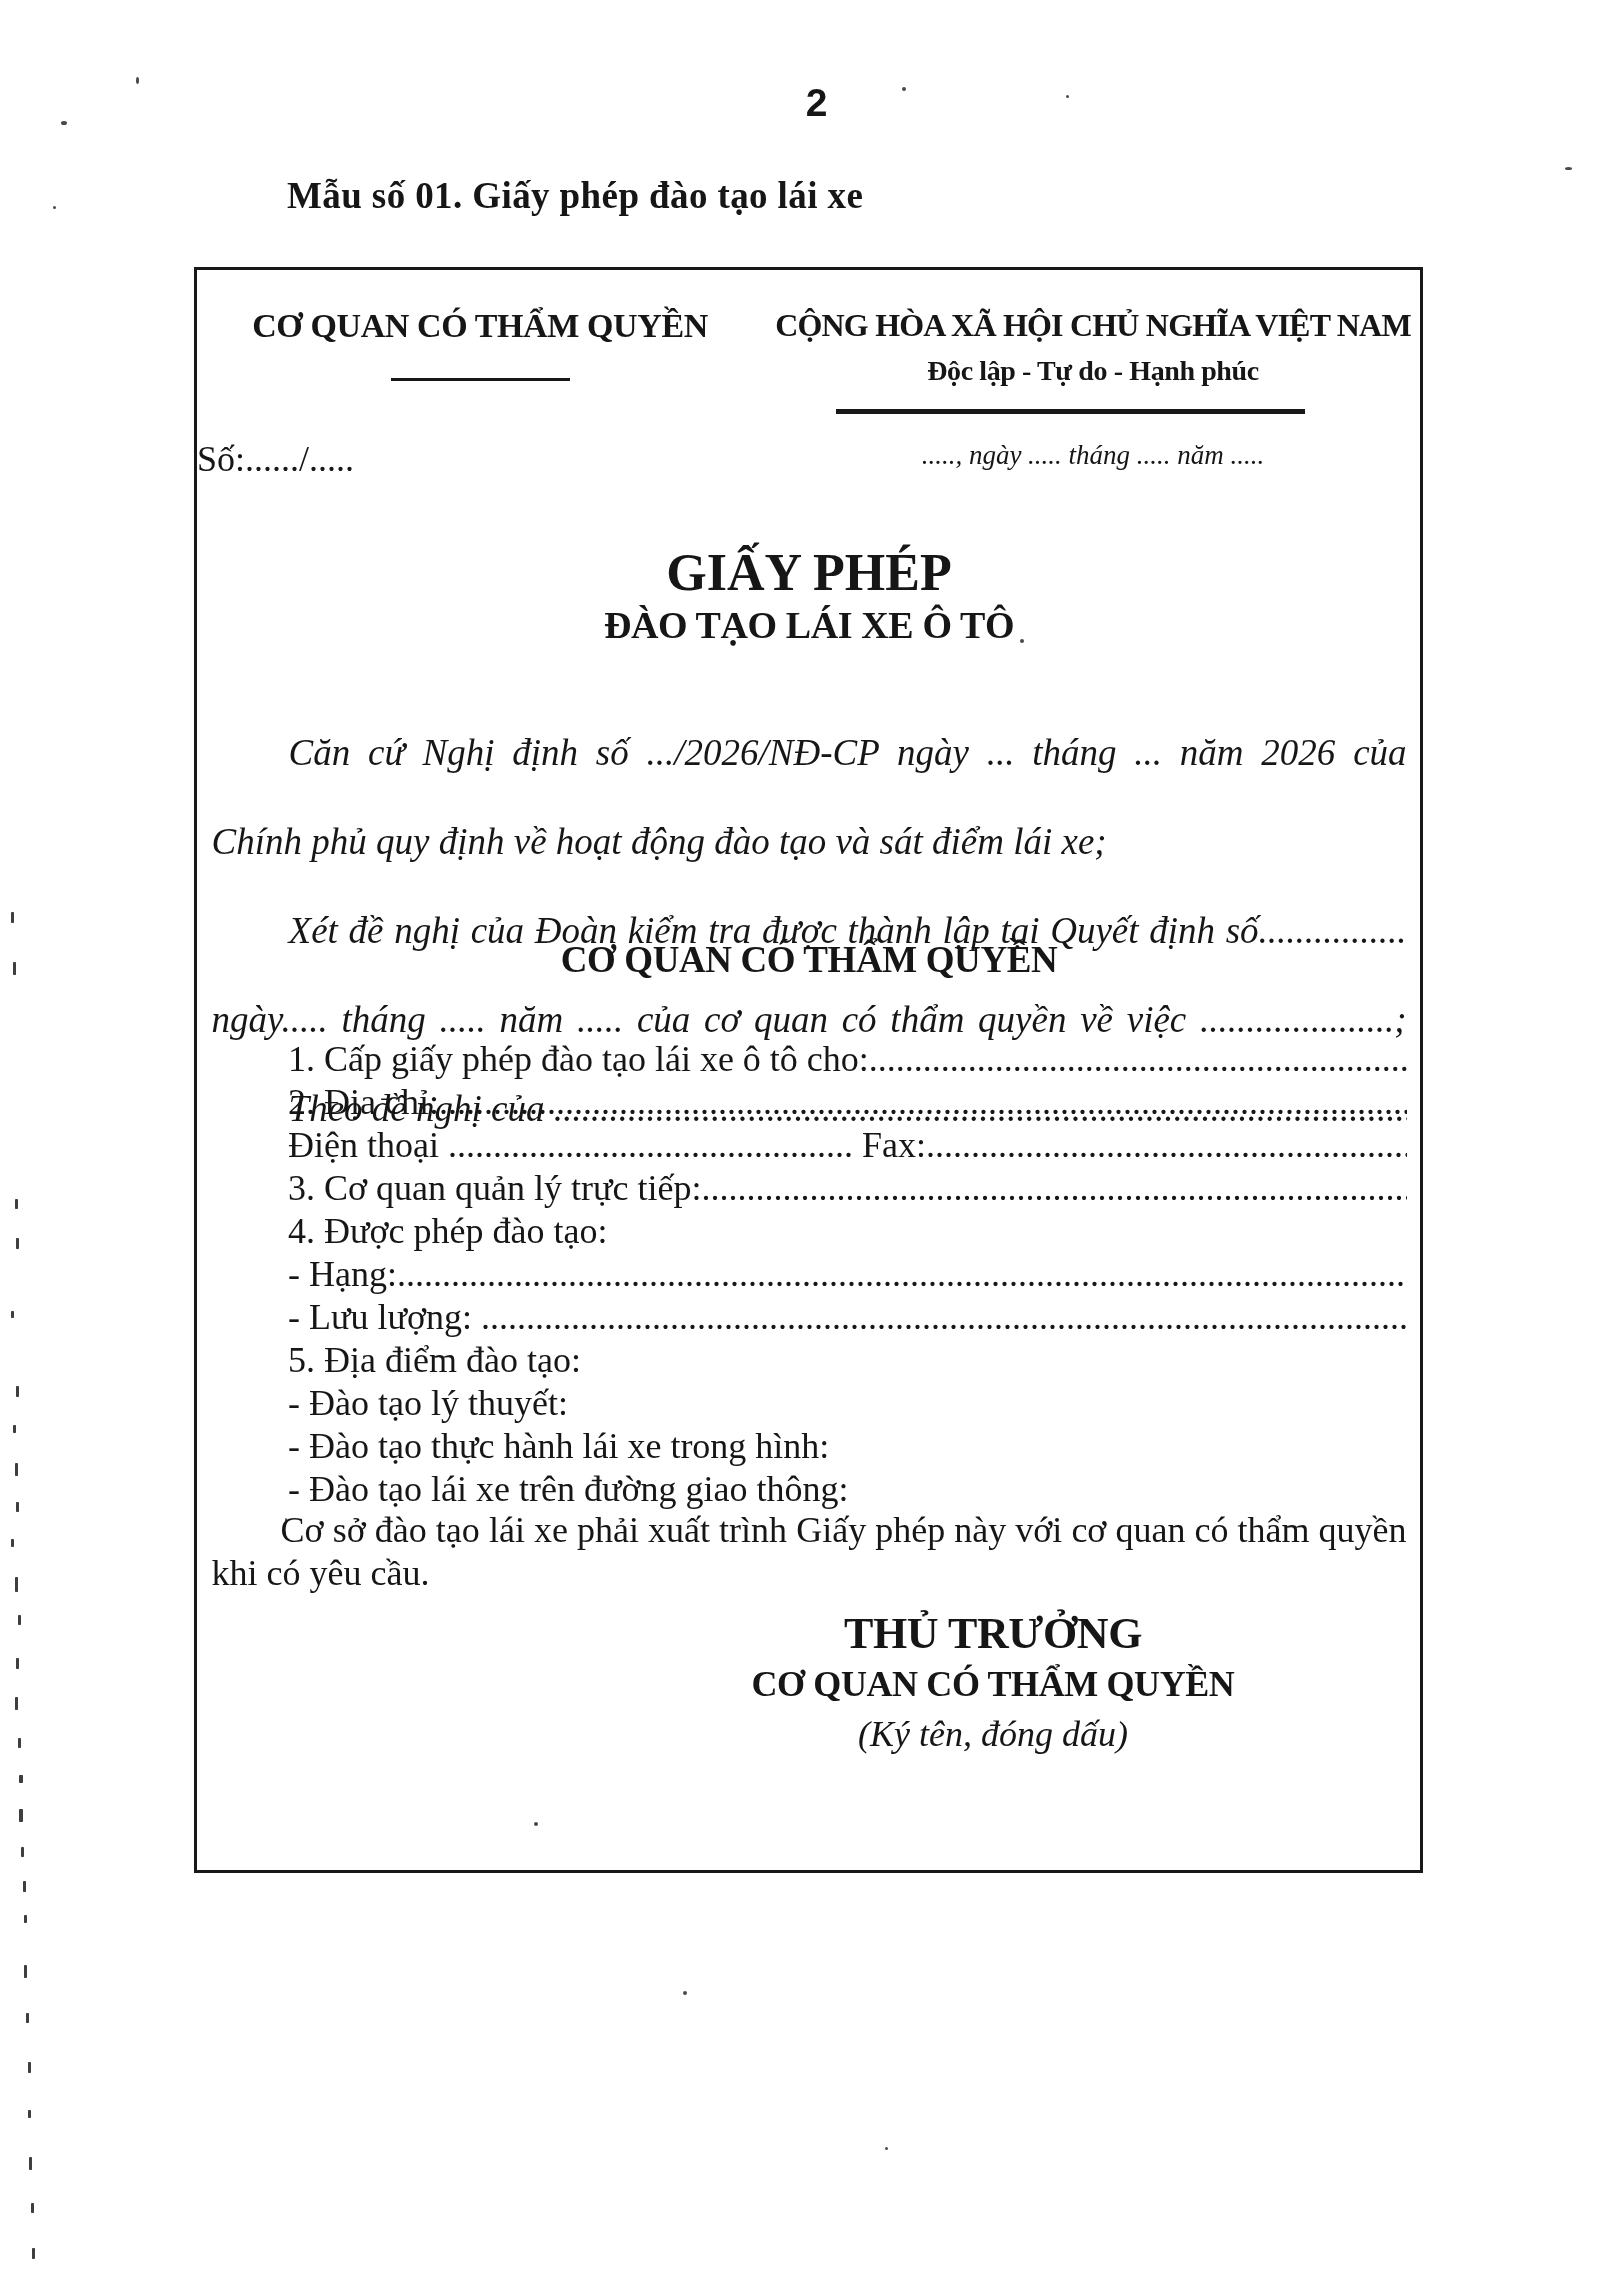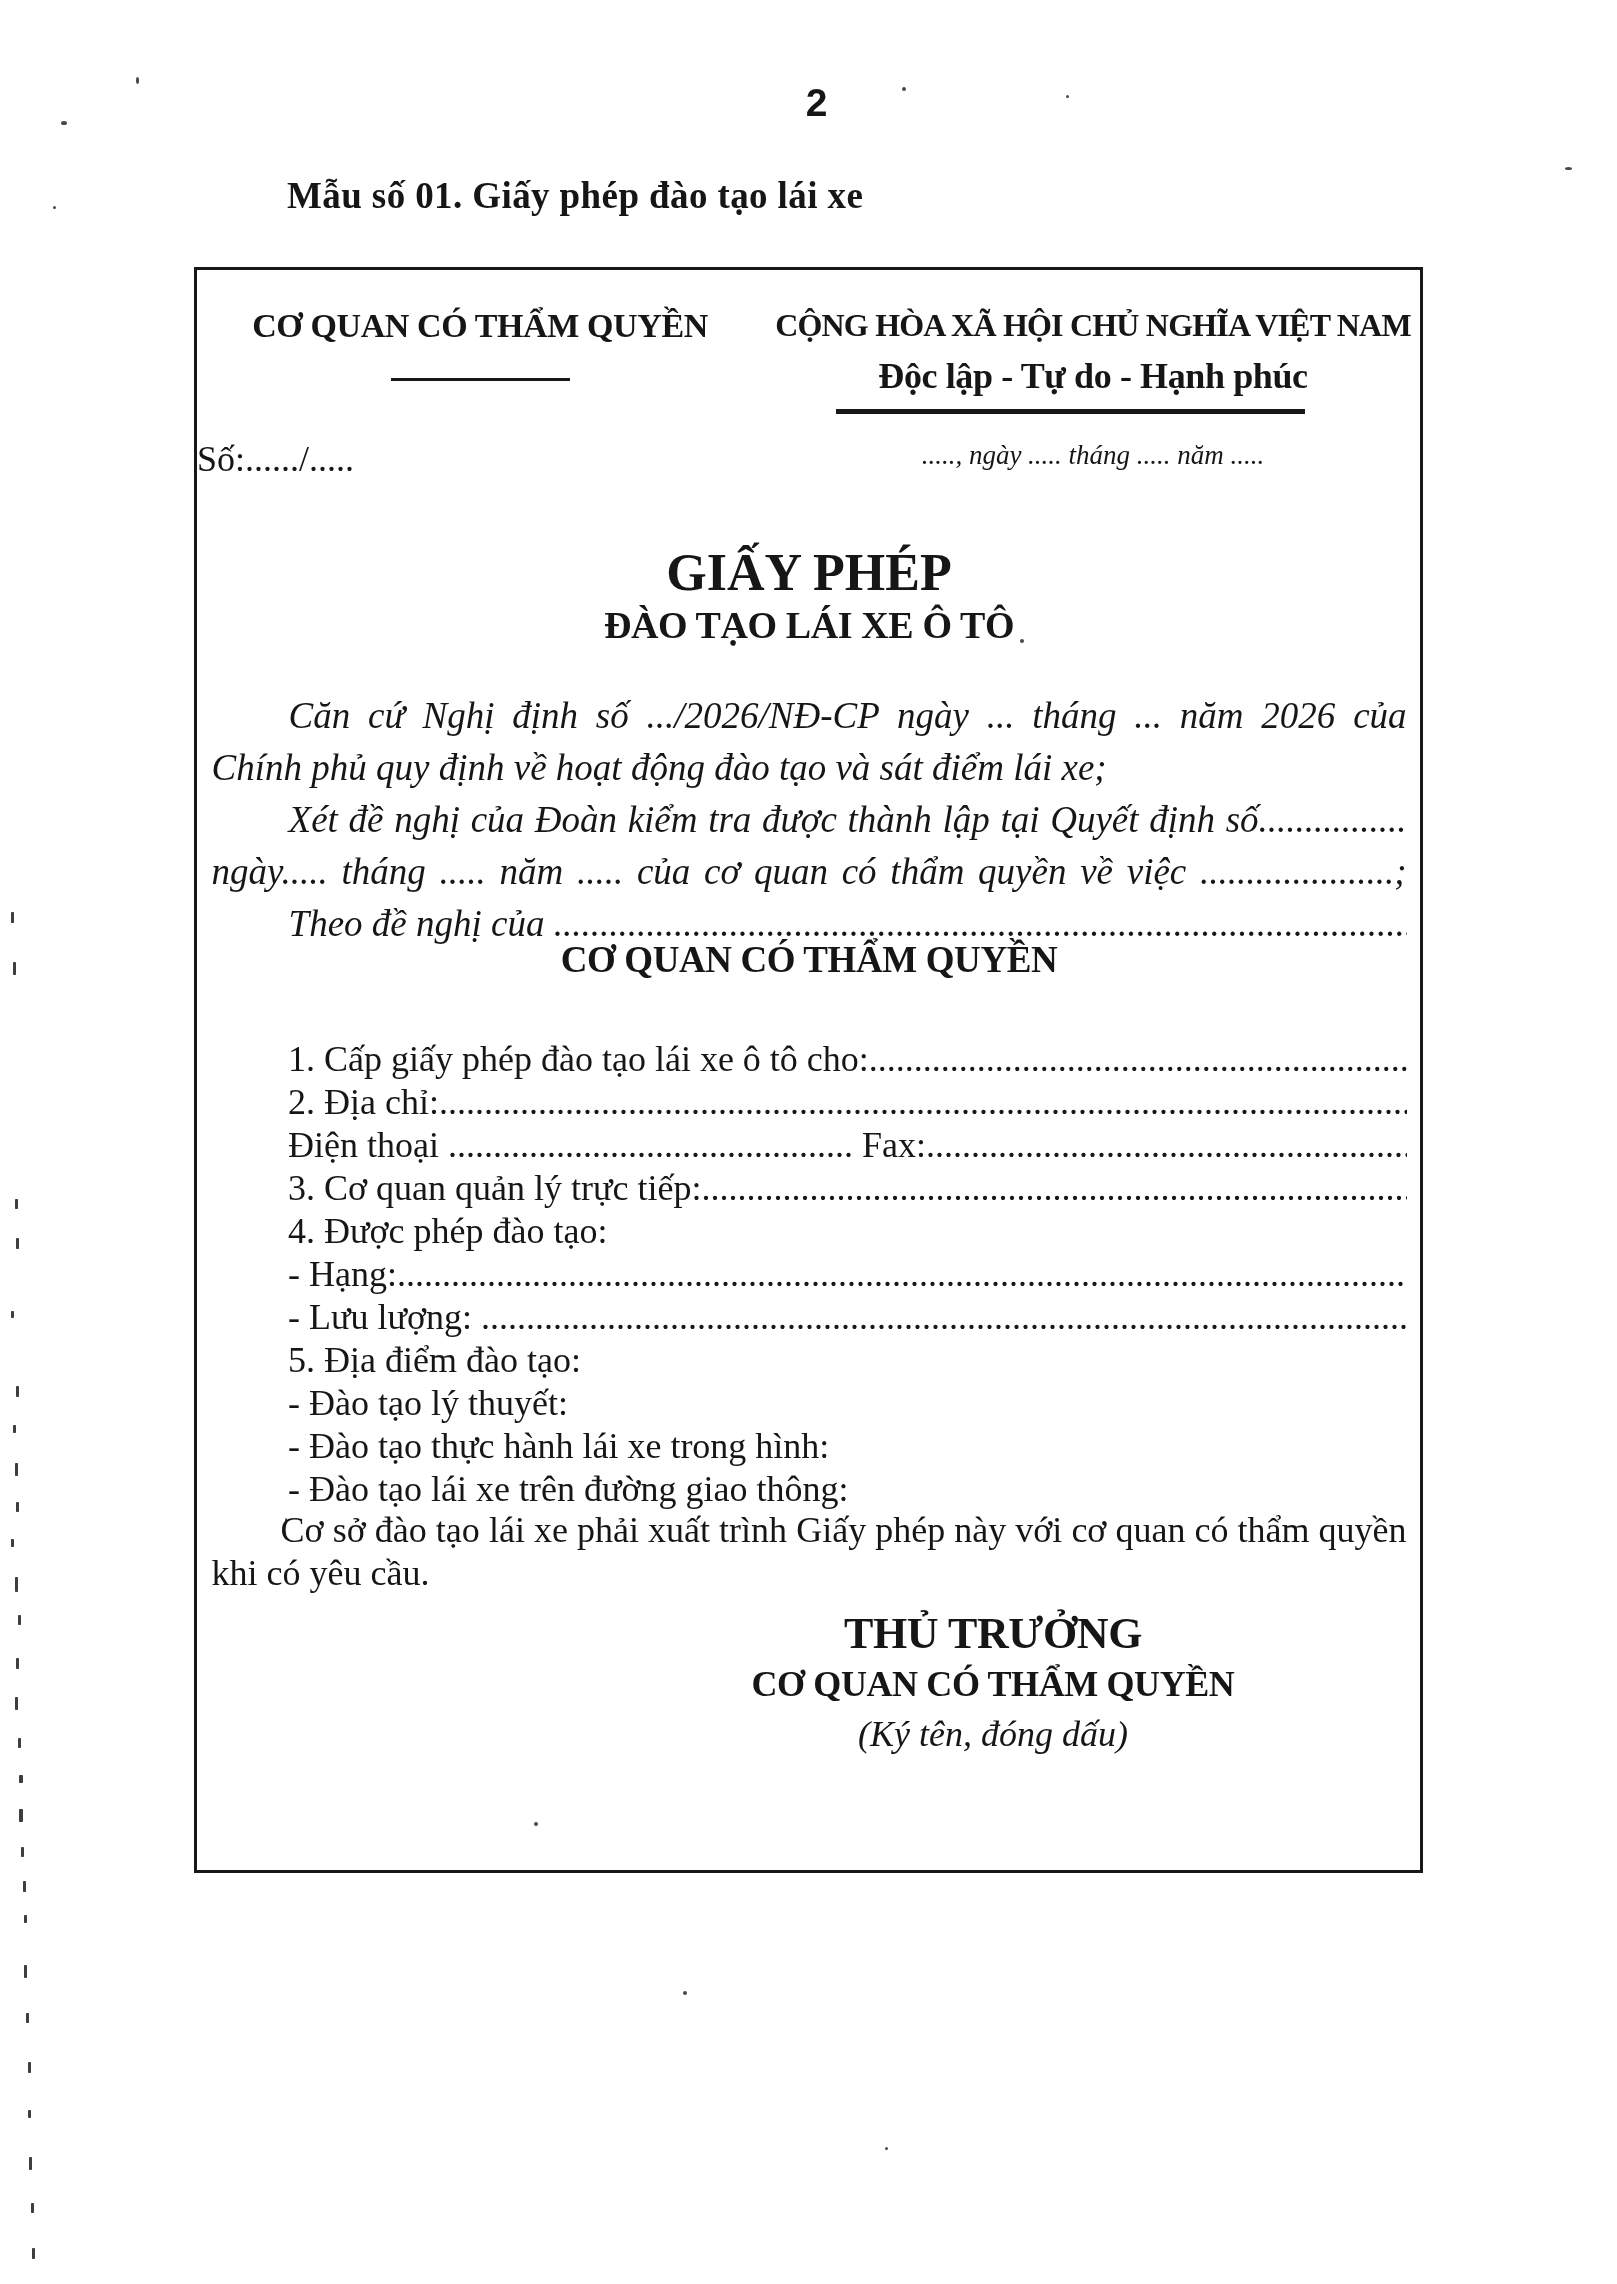--- a/index.html
+++ b/index.html
@@ -22,36 +22,36 @@
   .doc-box{
     top:267px;left:194px;width:1229px;height:1606px;
     border:3.2px solid #181818;
     box-sizing:border-box;
   }
   
   .hdr-left{top:37px;left:0;width:566px;}
   .hdr-right{top:37px;left:566px;width:660px;}
   .org-name{font-size:34px;font-weight:bold;text-align:center;letter-spacing:-0.4px;}
   .country-name{font-size:32px;font-weight:bold;text-align:center;letter-spacing:-0.8px;}
-  .motto{margin-top:11.3px;font-size:36px;font-weight:bold;text-align:center;letter-spacing:-0.4px;}
+  .motto{margin-top:11.3px;font-size:28px;font-weight:bold;text-align:center;letter-spacing:-0.4px;}
   .rule{background:#181818;height:3.2px;}
   .rule-left{top:108px;left:194px;width:179px;}
   .rule-right{top:139px;left:639px;width:469px;height:4.9px;}
   .doc-number{top:168px;left:0;width:566px;text-align:left;font-size:36px;}
   .date-line{top:170px;left:566px;width:660px;text-align:center;font-size:27px;font-style:italic;}
 
   
   .title-main{top:273px;left:0;width:1224px;text-align:center;
     font-size:52px;font-weight:bold;letter-spacing:0px;}
   .title-sub{top:333px;left:0;width:1224px;text-align:center;
     font-size:38px;font-weight:bold;letter-spacing:-0.4px;}
 
   
   .preamble{top:420px;left:14.6px;width:1195px;font-size:37px;font-style:italic;line-height:52px;}
-  .preamble .ln{white-space:nowrap;overflow:hidden;}
+  .preamble .ln{white-space:nowrap;overflow:hidden;margin-top:37px;}
   .preamble .ind{padding-left:77px;}
 
   .section-heading{top:668px;left:0;width:1224px;text-align:center;
     font-size:37px;font-weight:bold;letter-spacing:-0.4px;}
 
   
   .body-list{top:768px;left:91px;width:1119px;font-size:36px;line-height:43px;}
   .body-list .item{white-space:nowrap;overflow:hidden;}
   .closing{top:1239px;left:14.6px;width:1195px;font-size:36px;line-height:43px;
     text-align:justify;text-indent:69px;}

